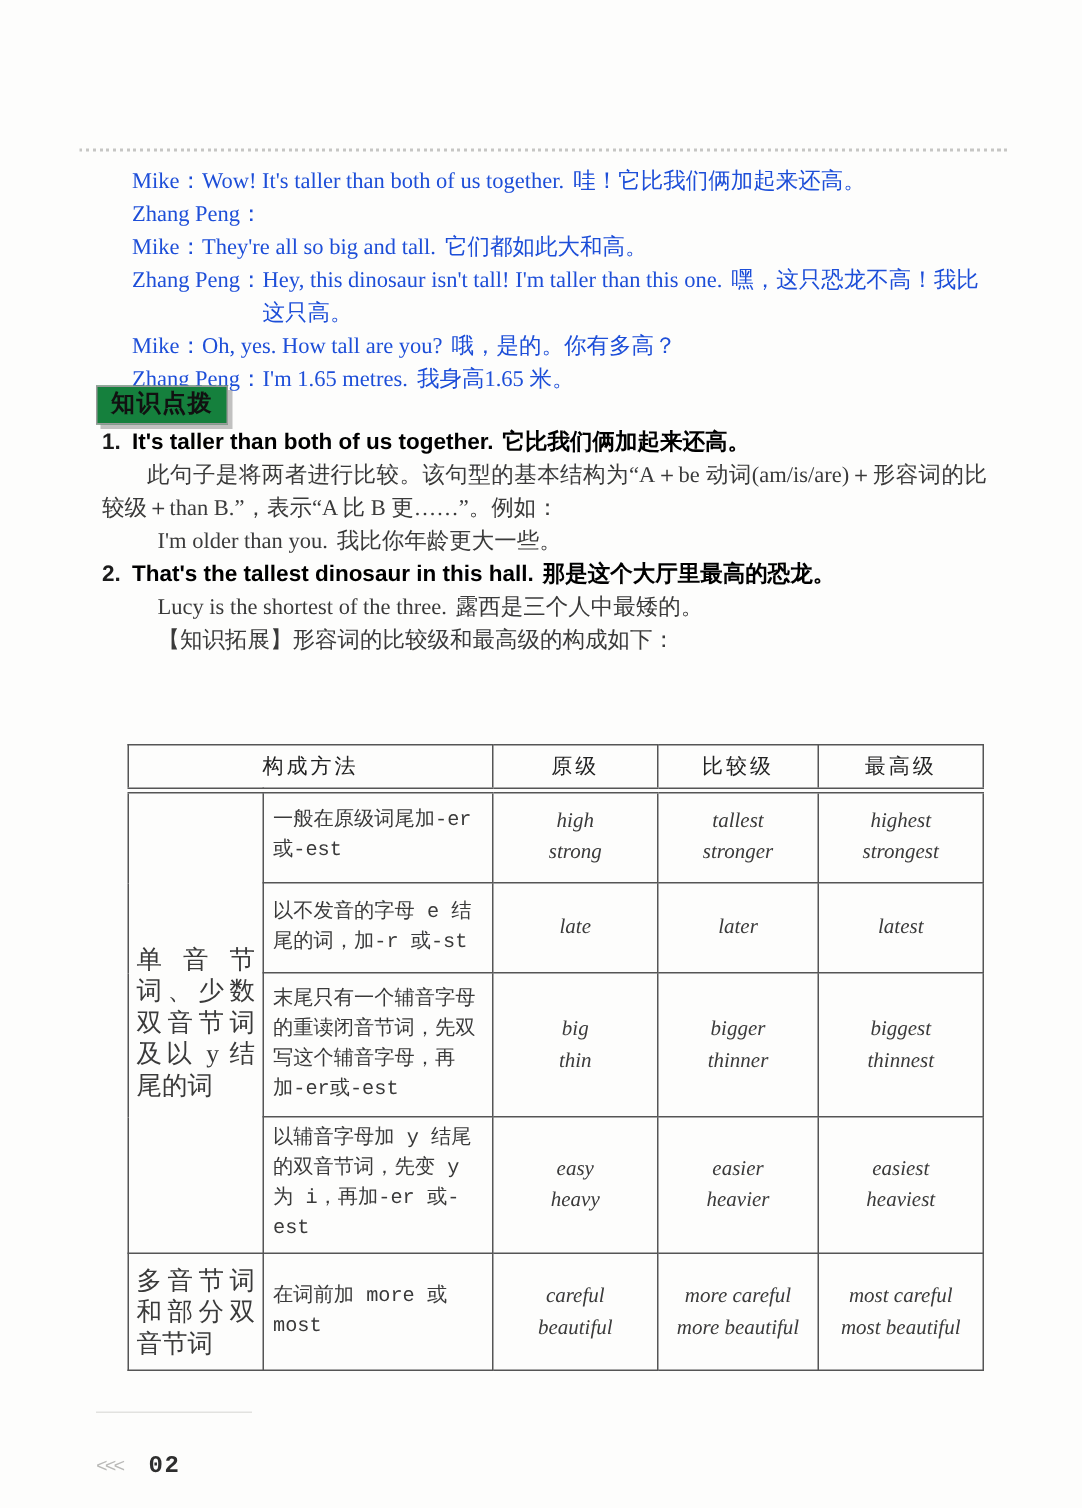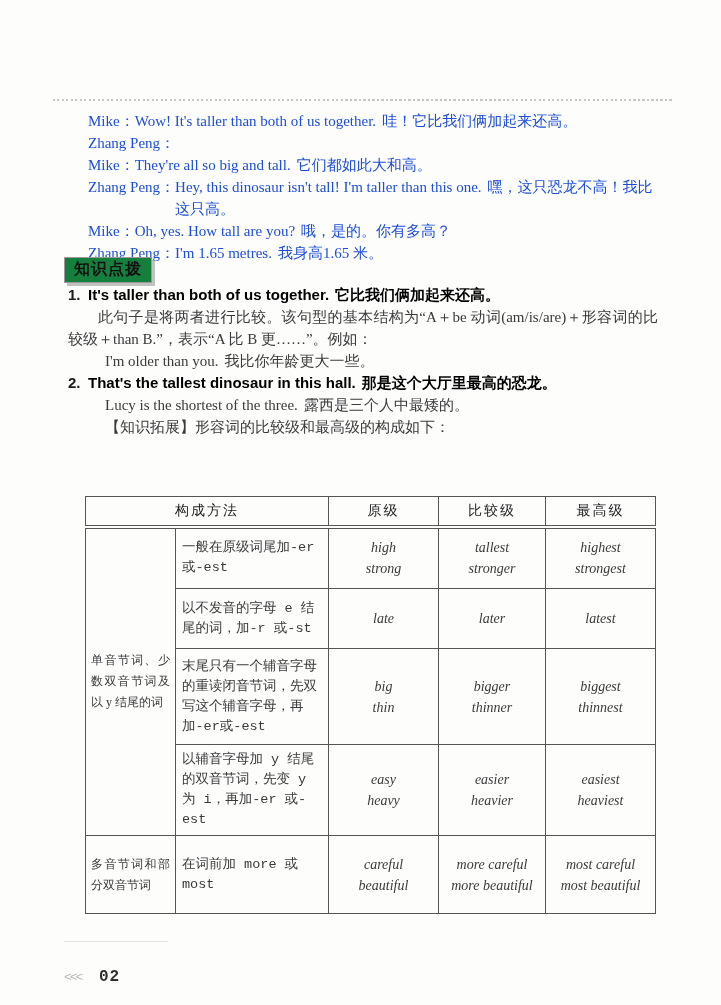--- a/index.html
+++ b/index.html
@@ -59,21 +59,21 @@
     font-size:13.5px; color:#3a3a3a;
   }
   table.rules th, table.rules td { border:1px solid #555; vertical-align:middle; }
   table.rules thead th {
     border-bottom:4px double #555;
     font-size:14px; font-weight:normal; color:#222;
     height:30px; text-align:center; letter-spacing:2px;
   }
   td.group-cell {
     padding:4px 5px; text-align:justify; text-justify:inter-ideograph;
-    line-height:21px; font-size:12px;
+    line-height:21px; font-size:17px;
   }
   td.method-cell { padding:5px 6px; line-height:20px; text-align:left;font-family:Liberation Mono, monospace; }
   td.value-cell {
     text-align:center; font-family:"Liberation Serif", serif;
     font-size:14px; line-height:21px; padding:4px 2px;font-style:italic;
   }
   tr.r1 { height:62px; } tr.r2 { height:60px; } tr.r3 { height:96px; }
   tr.r4 { height:80px; } tr.r5 { height:78px; }
 
   

